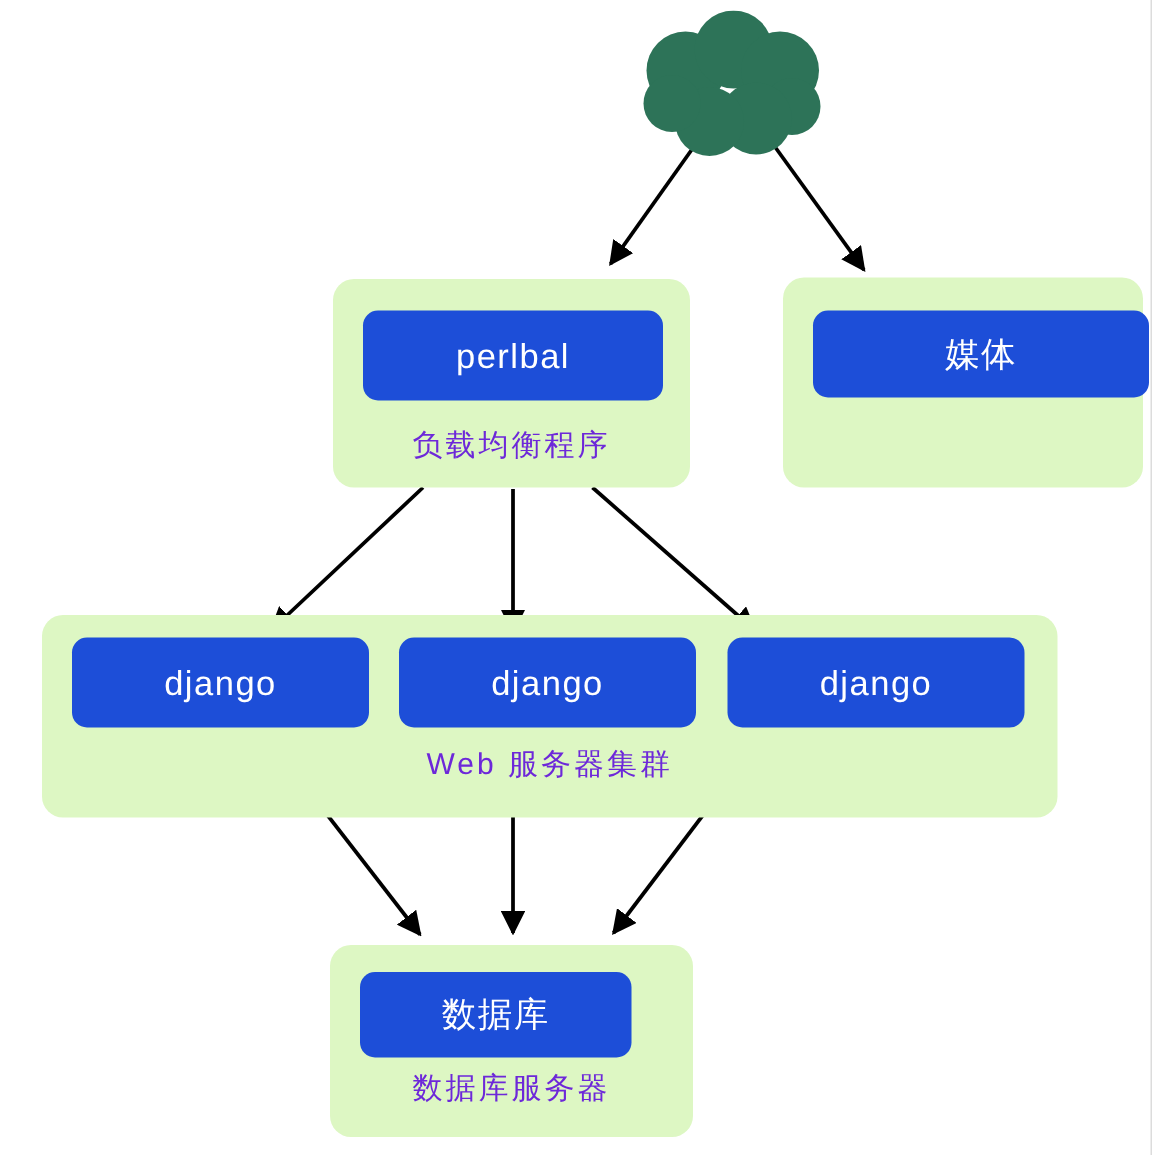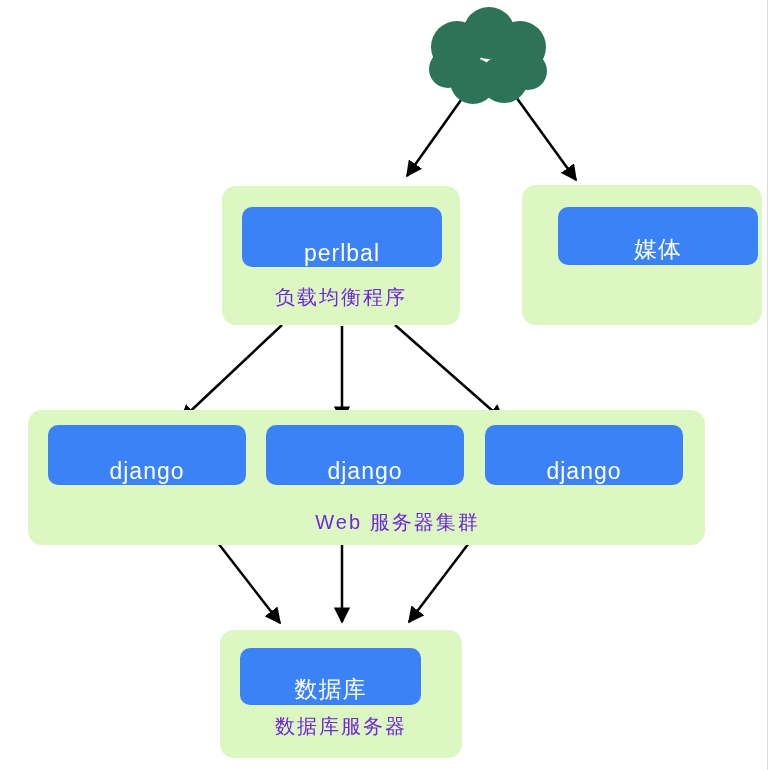--- a/index.html
+++ b/index.html
@@ -16,26 +16,26 @@
     overflow: hidden;
   }
   .edge-line { position: absolute; left: 0; top: 0; width: 770px; height: 770px; pointer-events: none; }
   .group {
     position: absolute;
     background: #ddf7c3;
     border-radius: 14px;
   }
   .node {
     position: absolute;
-    background: #3b82f6;
+    background: #1d4ed8;
     border-radius: 10px;
     color: #ffffff;
     font-size: 23px;
     display: flex;
-    align-items: flex-end;
+    align-items: center;
     justify-content: center;
     letter-spacing: 1px;
   }
   .caption {
     position: absolute;
     left: 0;
     width: 100%;
     text-align: center;
     color: #6d28d9;
     font-size: 20px;
@@ -52,29 +52,29 @@
     height: 770px;
     background: #dcdcdc;
   }
 
   
   #g-loadbalancer { left: 222px; top: 186px; width: 238px; height: 139px; }
   #g-loadbalancer .node    { left: 20px; top: 21px; width: 200px; height: 60px; }
   #g-loadbalancer .caption { top: 97px; }
 
   #g-media { left: 522px; top: 185px; width: 240px; height: 140px; }
-  #g-media .node    { left: 36px; top: 22px; width: 200px; height: 58px; }
+  #g-media .node    { left: 20px; top: 22px; width: 224px; height: 58px; }
   #g-media .caption { top: 99px; }
 
   #g-webcluster { left: 5px; top: 410px; width: 677px; height: 135px; margin-left: 23px; }
   #g-webcluster .node  { top: 15px; width: 198px; height: 60px; }
   #n-django1 { left: 20px;  }
   #n-django2 { left: 238px; }
   #n-django3 { left: 457px; }
-  #g-webcluster .caption { top: 98px; padding-left: 31px; }
+  #g-webcluster .caption { top: 86px; }
 
   #g-database { left: 220px; top: 630px; width: 242px; height: 128px; }
   #g-database .node    { left: 20px; top: 18px; width: 181px; height: 57px; }
   #g-database .caption { top: 82px; }
 </style>
 </head>
 <body>
 
 <div id="canvas">
 

